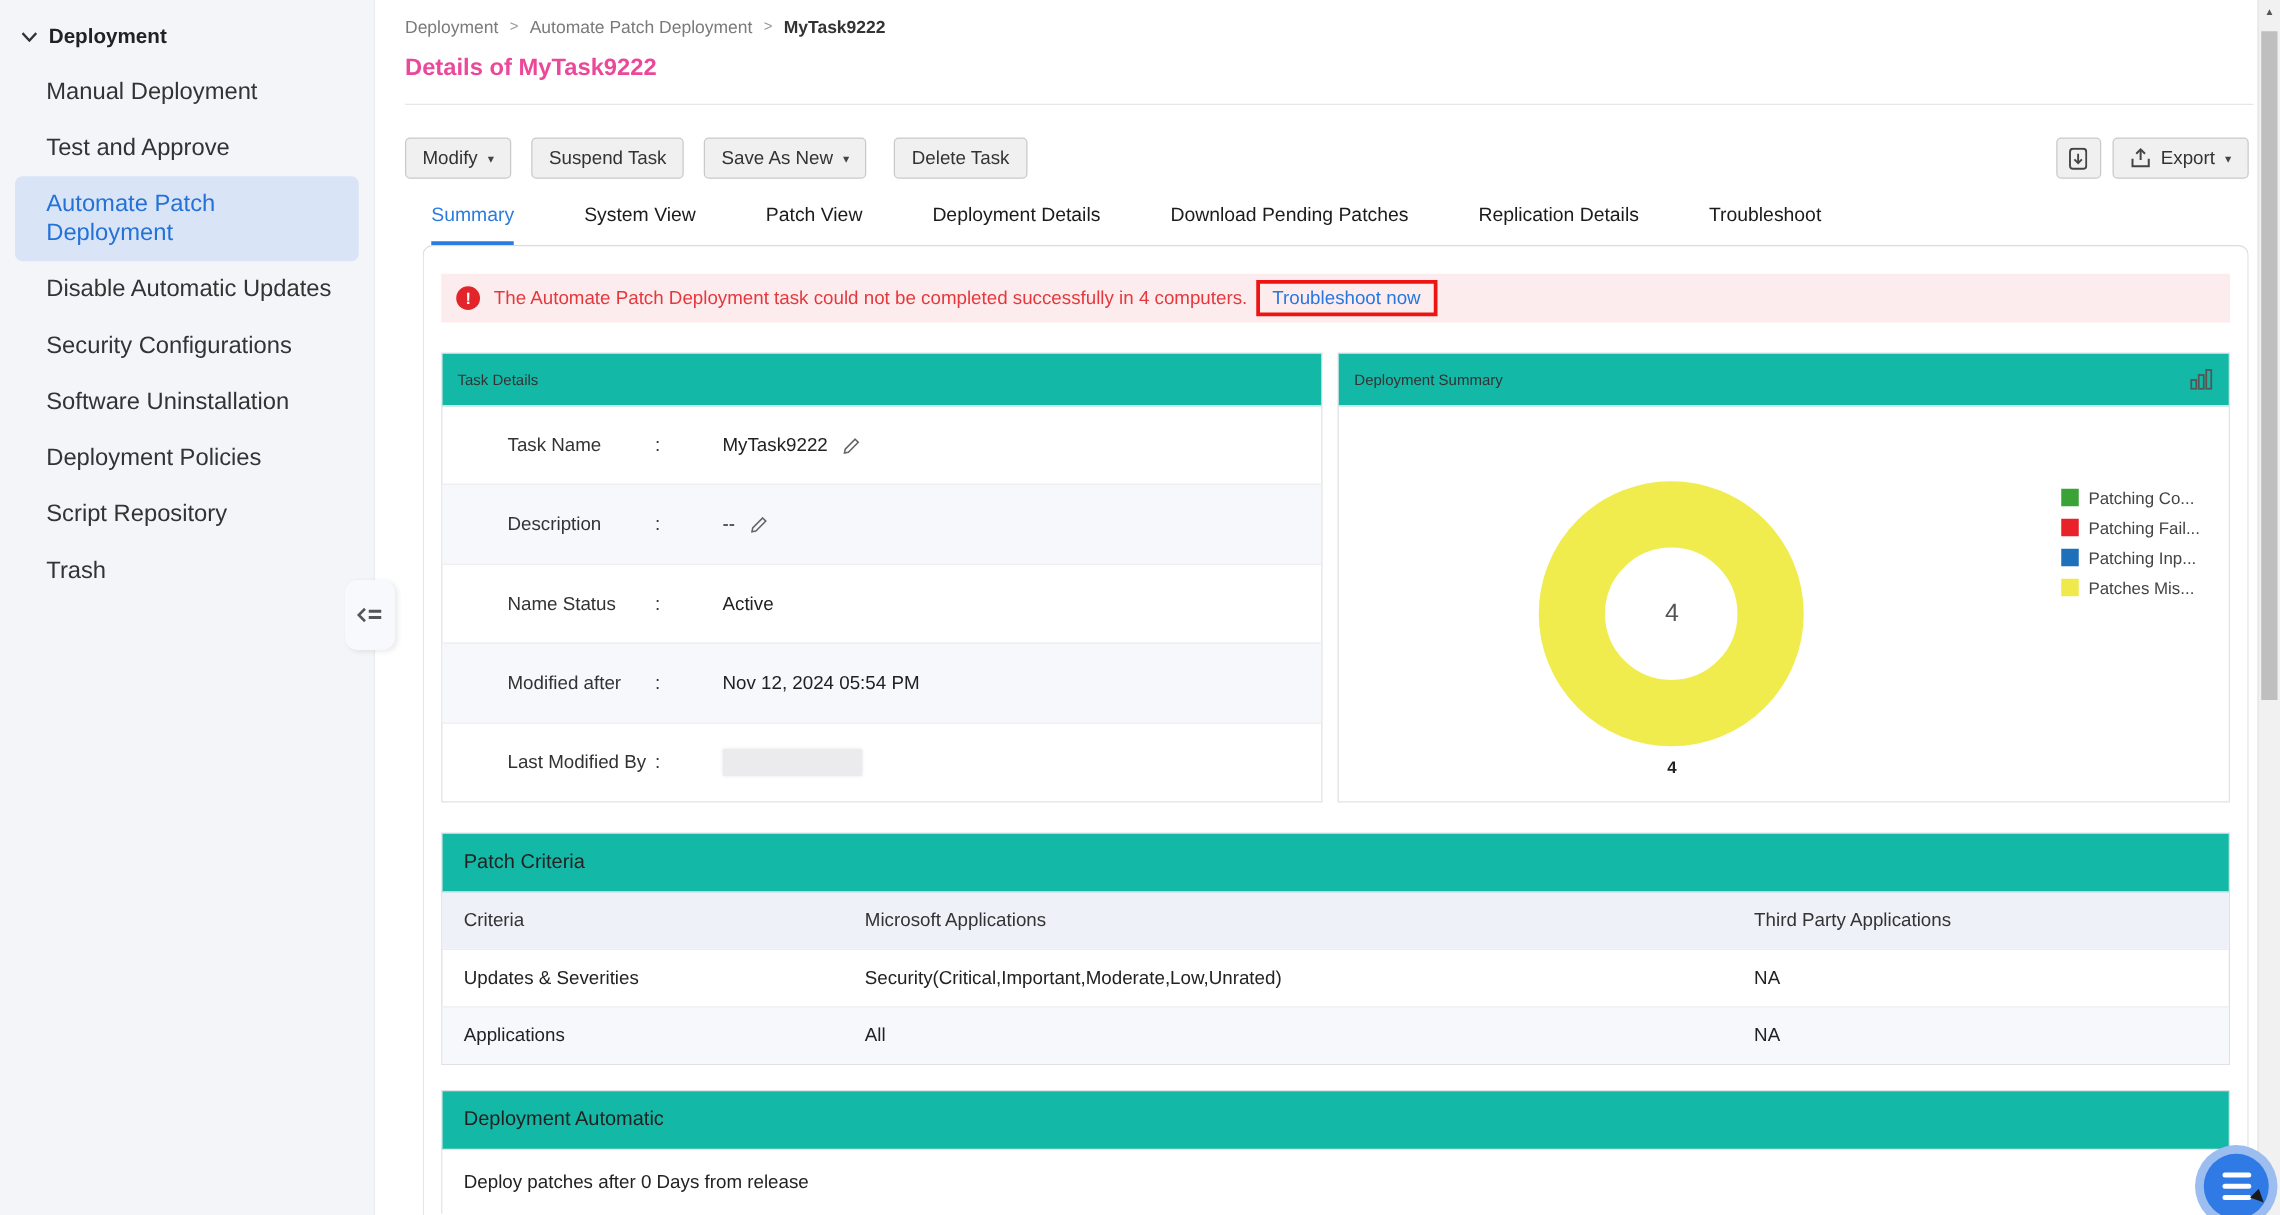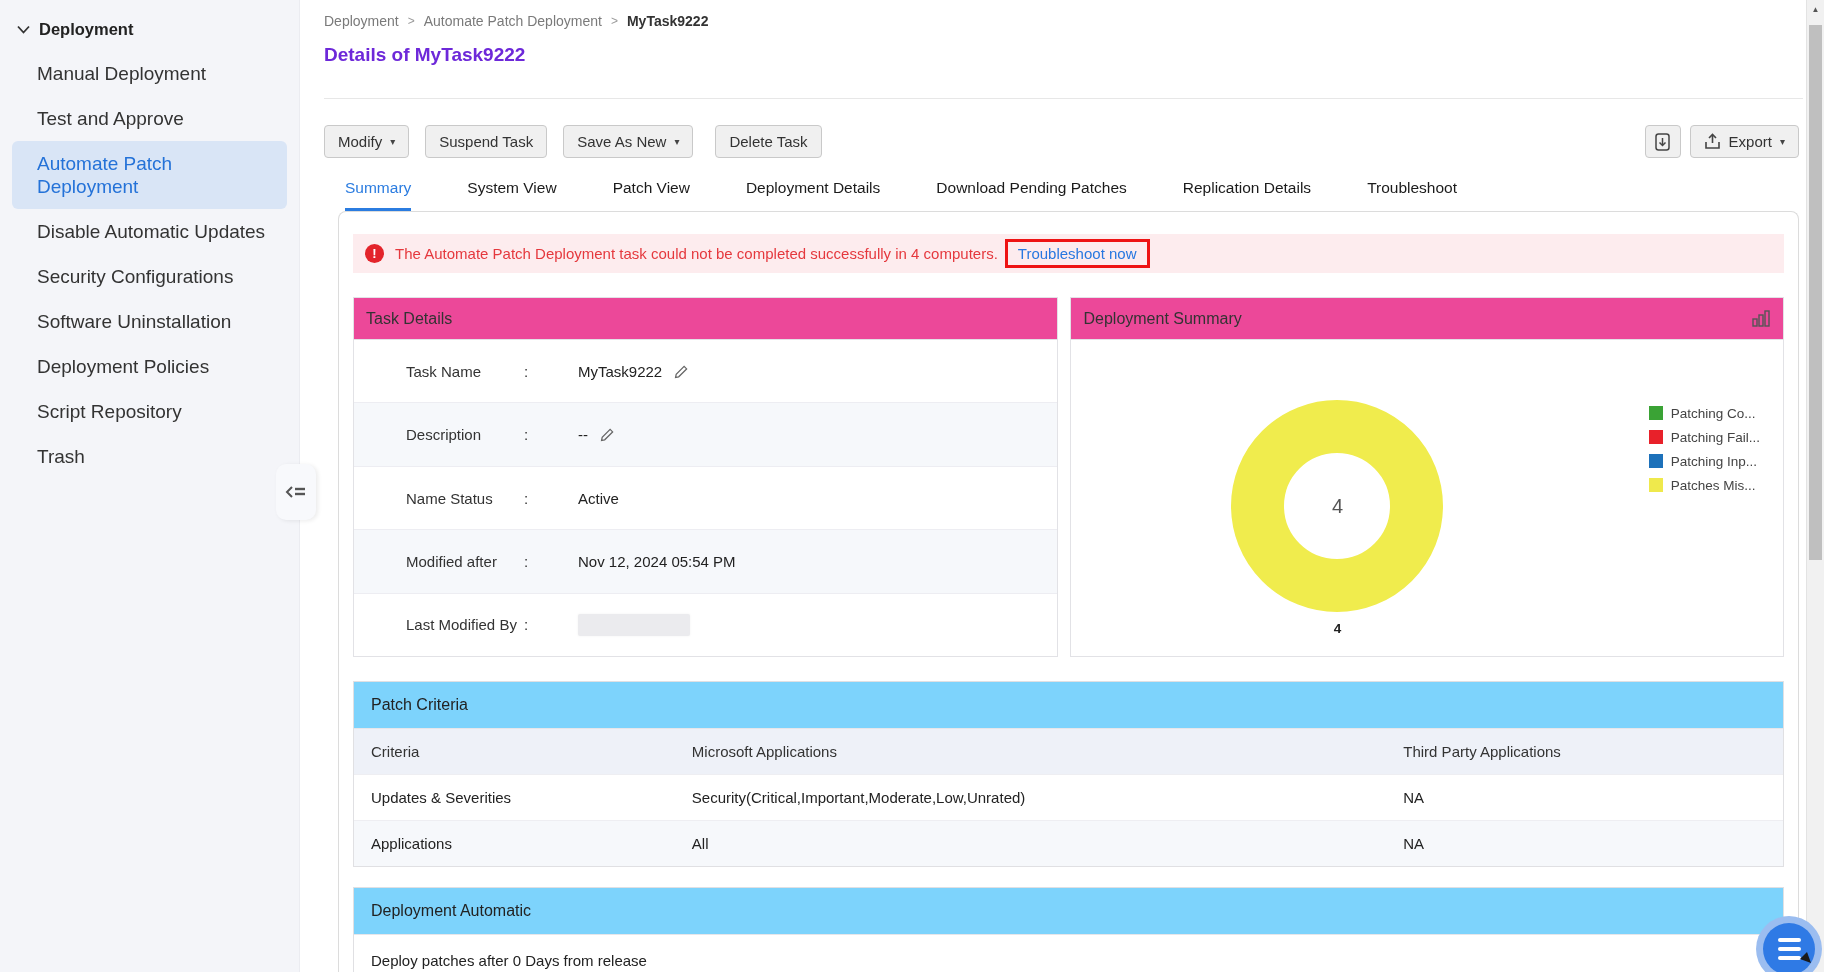--- a/index.html
+++ b/index.html
@@ -19,22 +19,22 @@
     background:#f8f9fc; border-radius:10px; box-shadow:2px 1px 4px rgba(0,0,0,.08);
     display:flex; align-items:center; justify-content:center; cursor:pointer; }
 
   
   .main { position:absolute; left:300px; top:0; right:21px; bottom:0; padding-left:24px; }
   .breadcrumb { padding-top:13px; font-size:14px; color:#7a7a7a;
     display:flex; align-items:center; gap:9px; }
   .crumb { cursor:pointer; }
   .crumb.current { color:#333; font-weight:bold; cursor:default; }
   .crumb-sep { color:#9a9a9a; font-size:12px; }
-  .page-title { margin-top:15px; font-size:19px; font-weight:bold; color:#6d28d9;
-    padding-bottom:32px; border-bottom:1px solid #e7e7e7; }
+  .page-title { margin-top:15px; font-size:19px; font-weight:bold; color:#ec4899;
+    padding-bottom:17px; border-bottom:1px solid #e7e7e7; }
 
   .toolbar { margin-top:26px; display:flex; justify-content:space-between;
     align-items:center; padding-right:4px; }
   .btn-group { display:flex; gap:16px; }
   .btn { background:#f0f0f0; border:1px solid #c9c9c9; border-radius:4px;
     padding:6px 13px; font-size:15px; color:#333; display:flex; align-items:center;
     gap:8px; cursor:pointer; height:33px; }
   .btn .caret { font-size:10px; color:#444; }
   .icon-btn { width:36px; justify-content:center; padding:6px 0; }
   .right-tools { display:flex; gap:9px; }
@@ -53,22 +53,22 @@
     padding:5px 12px; font-size:15px; color:#e5383d; min-height:36px; }
   .alert-icon { width:19px; height:19px; border-radius:50%; background:#e3242b;
     color:#fff; font-weight:bold; font-size:13px; display:flex; align-items:center;
     justify-content:center; flex:0 0 19px; }
   .alert-msg { margin-left:11px; }
   .alert-link { color:#2777e0; margin-left:7px; border:3px solid #ee1414;
     padding:3px 10px; cursor:pointer; white-space:nowrap; }
 
   .two-col { display:flex; gap:12px; margin-top:24px; height:360px; }
   .panel { border:1px solid #e2e2e6; background:#fff; }
-  .panel-header { background:#ec4899; border-bottom:1px solid #e2e2e6;
-    padding:10px 12px; font-size:16px; color:#333; display:flex;
+  .panel-header { background:#14b8a6; border-bottom:1px solid #e2e2e6;
+    padding:10px 12px; font-size:12px; color:#333; display:flex;
     justify-content:space-between; align-items:center; height:42px; }
 
   .task-panel { flex:0 0 49.3%; display:flex; flex-direction:column; }
   .task-rows { flex:1; display:flex; flex-direction:column; }
   .t-row { flex:1; display:flex; align-items:center; padding:0 12px; font-size:15px; }
   .t-row:nth-child(even) { background:#f6f8fb; }
   .t-row + .t-row { border-top:1px solid #ededf2; }
   .t-label { width:118px; color:#333; line-height:19px;margin-left:40px; }
   .t-colon { width:28px; color:#333; }
   .t-value { color:#222; margin-left:26px; display:flex; align-items:center; gap:12px; }
@@ -83,21 +83,21 @@
     border-radius:50%; box-sizing:content-box; display:flex; align-items:center;
     justify-content:center; }
   .donut-number { font-size:20px; color:#555; }
   .donut-label { margin-top:9px; font-size:13.5px; font-weight:600; color:#222; }
   .legend { position:absolute; right:23px; top:66px; display:flex;
     flex-direction:column; gap:9px; }
   .legend-item { display:flex; align-items:flex-start; gap:8px; font-size:13.5px; color:#444; }
   .swatch { width:14px; height:14px; flex:0 0 14px; }
 
   .section { margin-top:24px; border:1px solid #e0e0e3; }
-  .section-title { background:#7dd3fc; padding:14px 17px; font-size:16px;
+  .section-title { background:#14b8a6; padding:14px 17px; font-size:16px;
     color:#222; border-bottom:1px solid #e6e6ea; }
   .grid-row { display:grid; grid-template-columns:23% 51% 26%; padding:14px 17px;
     font-size:15px; color:#222; align-items:center; }
   .grid-head { background:#eef1f8; color:#333; }
   .grid-row.alt { background:#f6f8fb; }
   .grid-row + .grid-row { border-top:1px solid #eeeef2; }
 
   .dc-section { margin-top:20px; border:1px solid #e0e0e3; border-bottom:none; }
   .dc-text { padding:17px; font-size:15px; color:#222; background:#fff; }
 

